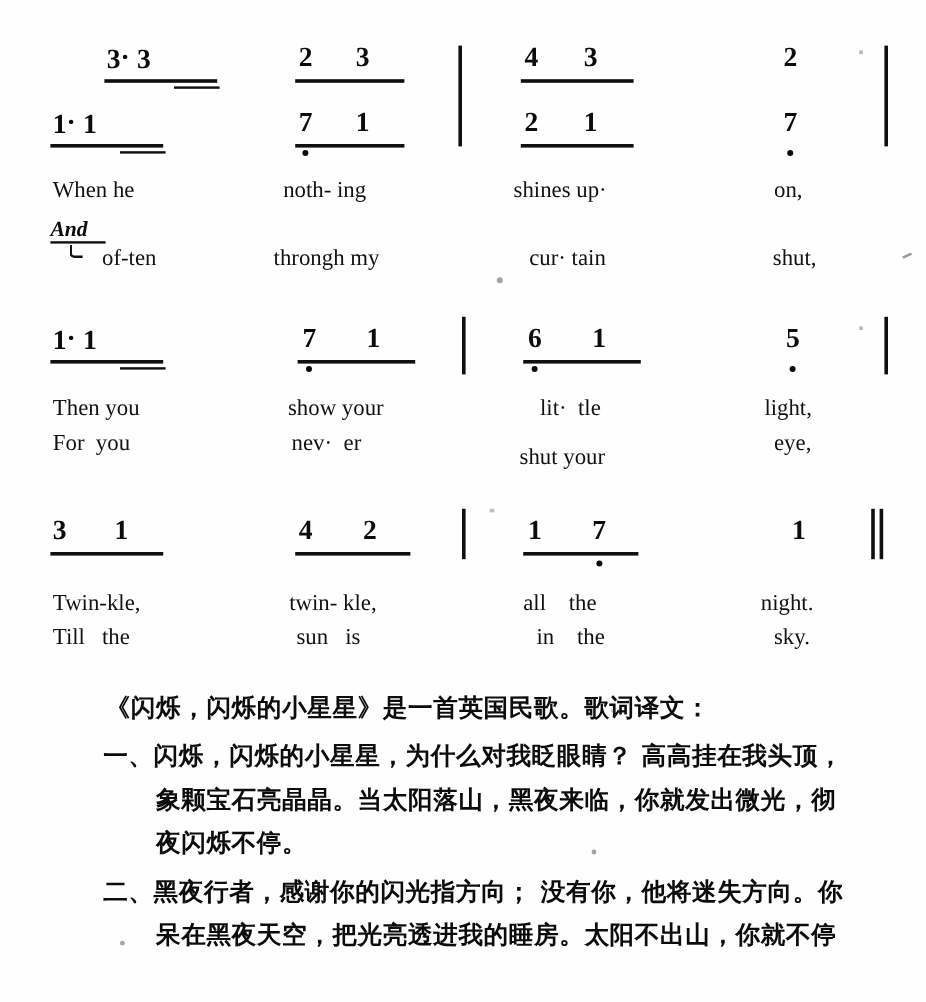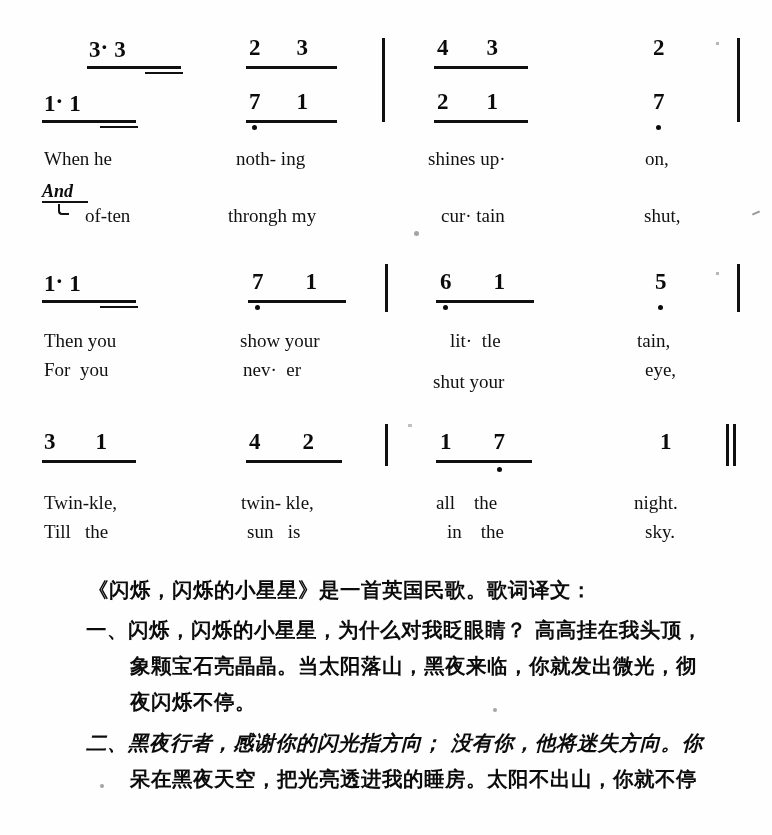--- a/index.html
+++ b/index.html
@@ -277,21 +277,21 @@
     </div>
 
     <span class="barline" style="left:385px; top:2px; height:48px;"></span>
     <span class="barline" style="left:737px; top:2px; height:48px;"></span>
   </div>
 
   <div class="lyrics" style="top:330px;">
     <span class="lyr" style="left:44px;">Then you</span>
     <span class="lyr" style="left:240px;">show your</span>
     <span class="lyr" style="left:450px;">lit·  tle</span>
-    <span class="lyr" style="left:637px;">tain,</span>
+    <span class="lyr" style="left:637px;">light,</span>
   </div>
 
   <div class="lyrics" style="top:359px;">
     <span class="lyr" style="left:44px;">For  you</span>
     <span class="lyr" style="left:243px;">nev·  er</span>
     <span class="lyr" style="left:433px;margin-top:12px;">shut your</span>
     <span class="lyr" style="left:645px;">eye,</span>
   </div>
 
   <div class="system sys3">
@@ -335,21 +335,21 @@
     <span class="lyr" style="left:247px;">sun   is</span>
     <span class="lyr" style="left:447px;">in    the</span>
     <span class="lyr" style="left:645px;">sky.</span>
   </div>
 
   <div class="notes">
     <span class="nline" style="left:88px; top:0px;text-align:center;">《闪烁，闪烁的小星星》是一首英国民歌。歌词译文：</span>
     <span class="nline" style="left:86px; top:40px;">一、闪烁，闪烁的小星星，为什么对我眨眼睛？ 高高挂在我头顶，</span>
     <span class="nline" style="left:130px; top:76px;">象颗宝石亮晶晶。当太阳落山，黑夜来临，你就发出微光，彻</span>
     <span class="nline" style="left:130px; top:112px;">夜闪烁不停。</span>
-    <span class="nline" style="left:86px; top:153px;font-style:italic;">二、黑夜行者，感谢你的闪光指方向； 没有你，他将迷失方向。你</span>
+    <span class="nline" style="left:86px; top:153px;">二、黑夜行者，感谢你的闪光指方向； 没有你，他将迷失方向。你</span>
     <span class="nline" style="left:130px; top:189px;">呆在黑夜天空，把光亮透进我的睡房。太阳不出山，你就不停</span>
   </div>
 
   <span class="speck" style="left:414px; top:231px; width:5px; height:5px;"></span>
   <span class="speck" style="left:100px; top:784px; width:4px; height:4px;"></span>
   <span class="speck" style="left:493px; top:708px; width:4px; height:4px;"></span>
   <span class="speck" style="left:509px; top:591px; width:3px; height:3px; opacity:.35;"></span>
   <span class="tick" style="left:752px; top:212px; width:8px; height:2px; transform:rotate(-25deg);"></span>
   <span class="tick" style="left:716px; top:42px; width:3px; height:3px; opacity:.35;"></span>
   <span class="tick" style="left:716px; top:272px; width:3px; height:3px; opacity:.35;"></span>

